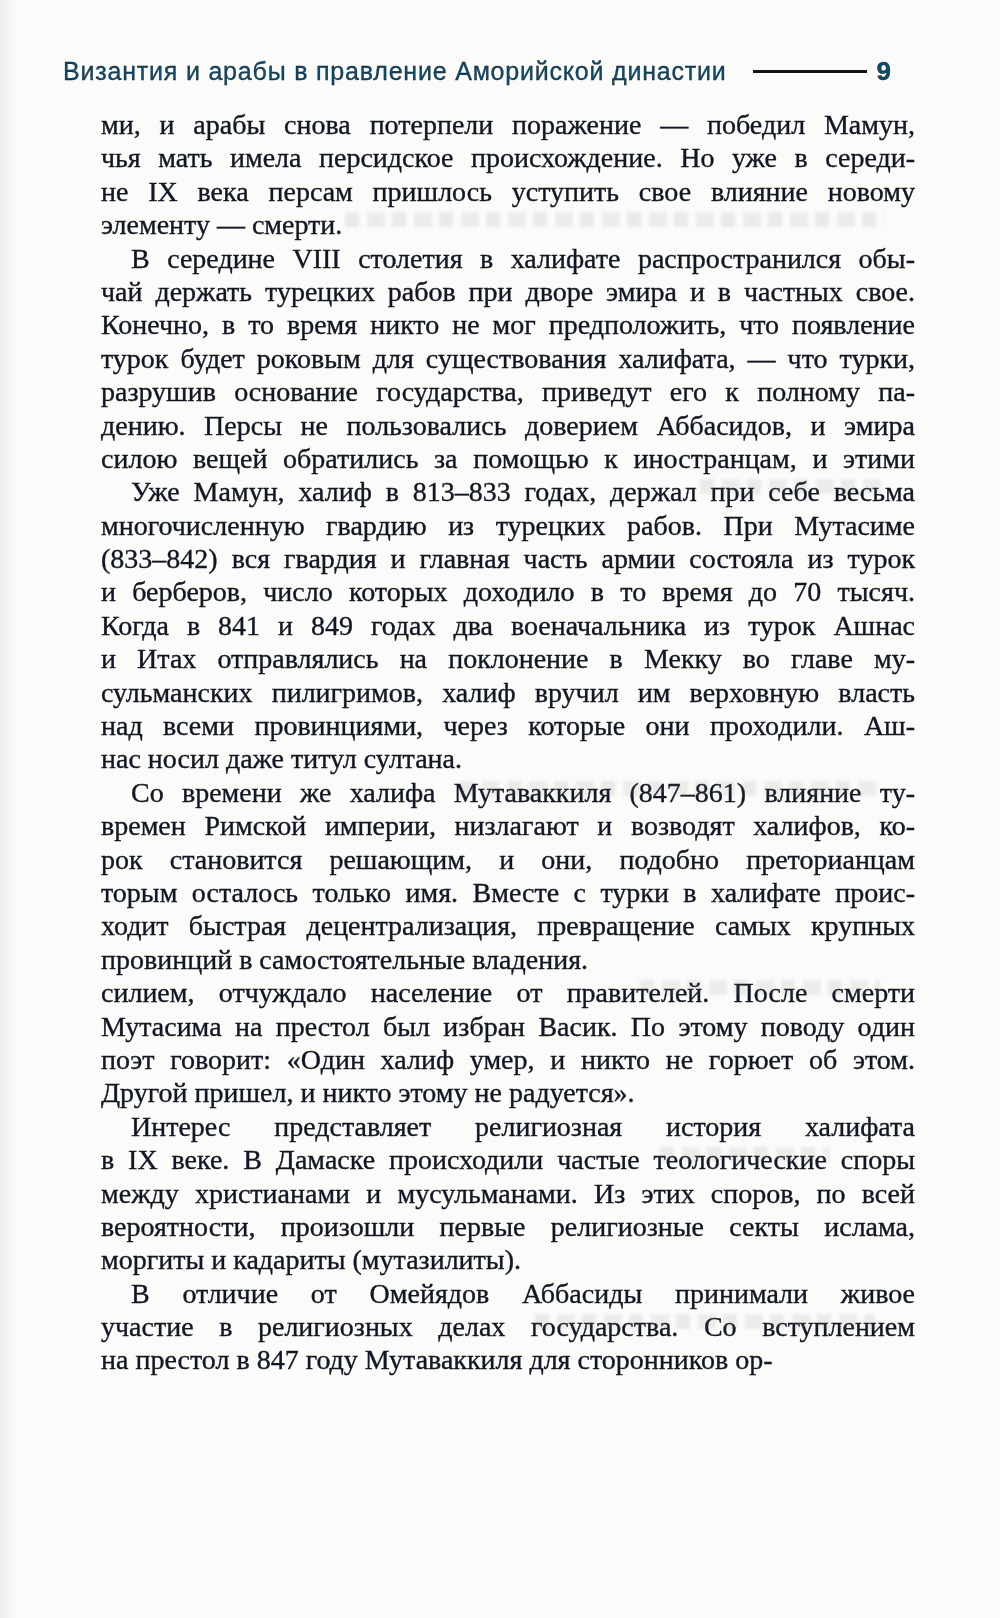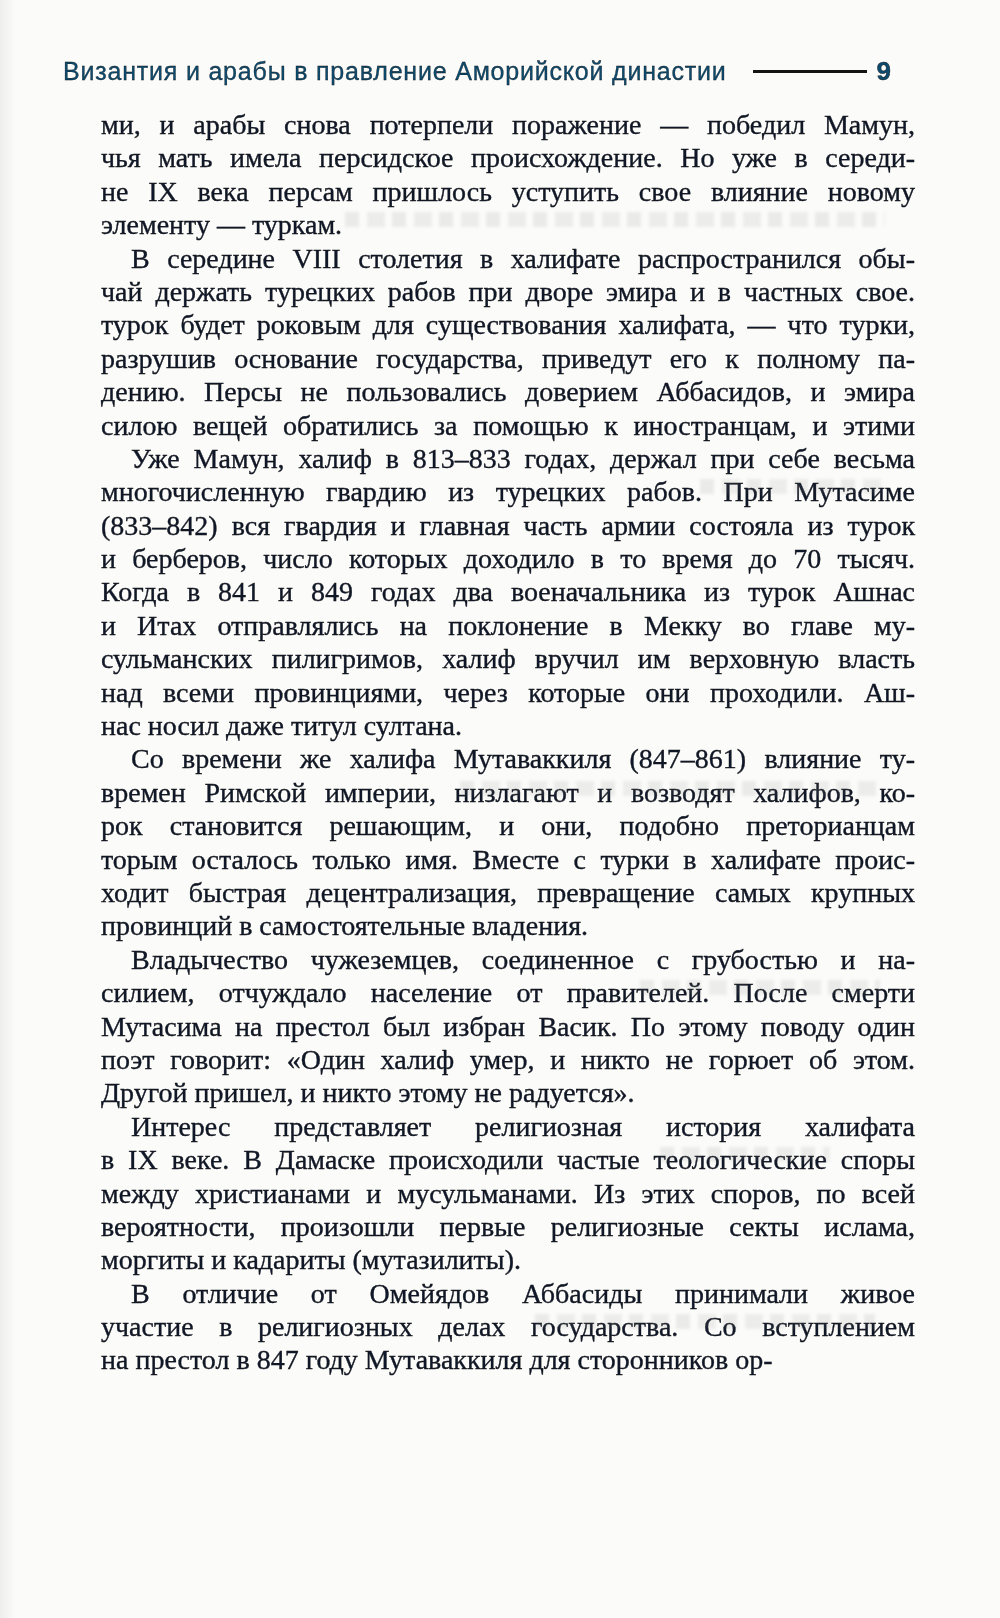--- a/index.html
+++ b/index.html
@@ -91,25 +91,26 @@
   <span class="header-spacer"></span>
   <span class="header-rule"></span>
   <span class="page-number">9</span>
 </div>
 
 <div class="body-text" id="body-text">
     <div class="para">
       <div class="line">ми, и арабы снова потерпели поражение — победил Мамун,</div>
       <div class="line">чья мать имела персидское происхождение. Но уже в середи-</div>
       <div class="line">не IX века персам пришлось уступить свое влияние новому</div>
-      <div class="line final">элементу — туркам.</div>
+      <div class="line final">элементу — смерти.</div>
     </div>
     <div class="para">
       <div class="line ind">В середине VIII столетия в халифате распространился обы-</div>
       <div class="line">чай держать турецких рабов при дворе эмира и в частных свое.</div>
+      <div class="line">Конечно, в то время никто не мог предположить, что появление</div>
       <div class="line">турок будет роковым для существования халифата, — что турки,</div>
       <div class="line">разрушив основание государства, приведут его к полному па-</div>
       <div class="line">дению. Персы не пользовались доверием Аббасидов, и эмира</div>
       <div class="line">силою вещей обратились за помощью к иностранцам, и этими</div>
     </div>
     <div class="para">
       <div class="line ind">Уже Мамун, халиф в 813–833 годах, держал при себе весьма</div>
       <div class="line">многочисленную гвардию из турецких рабов. При Мутасиме</div>
       <div class="line">(833–842) вся гвардия и главная часть армии состояла из турок</div>
       <div class="line">и берберов, число которых доходило в то время до 70 тысяч.</div>
@@ -121,21 +122,20 @@
     </div>
     <div class="para">
       <div class="line ind">Со времени же халифа Мутаваккиля (847–861) влияние ту-</div>
       <div class="line">времен Римской империи, низлагают и возводят халифов, ко-</div>
       <div class="line">рок становится решающим, и они, подобно преторианцам</div>
       <div class="line">торым осталось только имя. Вместе с турки в халифате проис-</div>
       <div class="line">ходит быстрая децентрализация, превращение самых крупных</div>
       <div class="line final">провинций в самостоятельные владения.</div>
     </div>
     <div class="para">
-      <div class="line ind">Владычество чужеземцев, соединенное с грубостью и на-</div>
       <div class="line">силием, отчуждало население от правителей. После смерти</div>
       <div class="line">Мутасима на престол был избран Васик. По этому поводу один</div>
       <div class="line">поэт говорит: «Один халиф умер, и никто не горюет об этом.</div>
       <div class="line final">Другой пришел, и никто этому не радуется».</div>
     </div>
     <div class="para">
       <div class="line ind">Интерес представляет религиозная история халифата</div>
       <div class="line">в IX веке. В Дамаске происходили частые теологические споры</div>
       <div class="line">между христианами и мусульманами. Из этих споров, по всей</div>
       <div class="line">вероятности, произошли первые религиозные секты ислама,</div>

